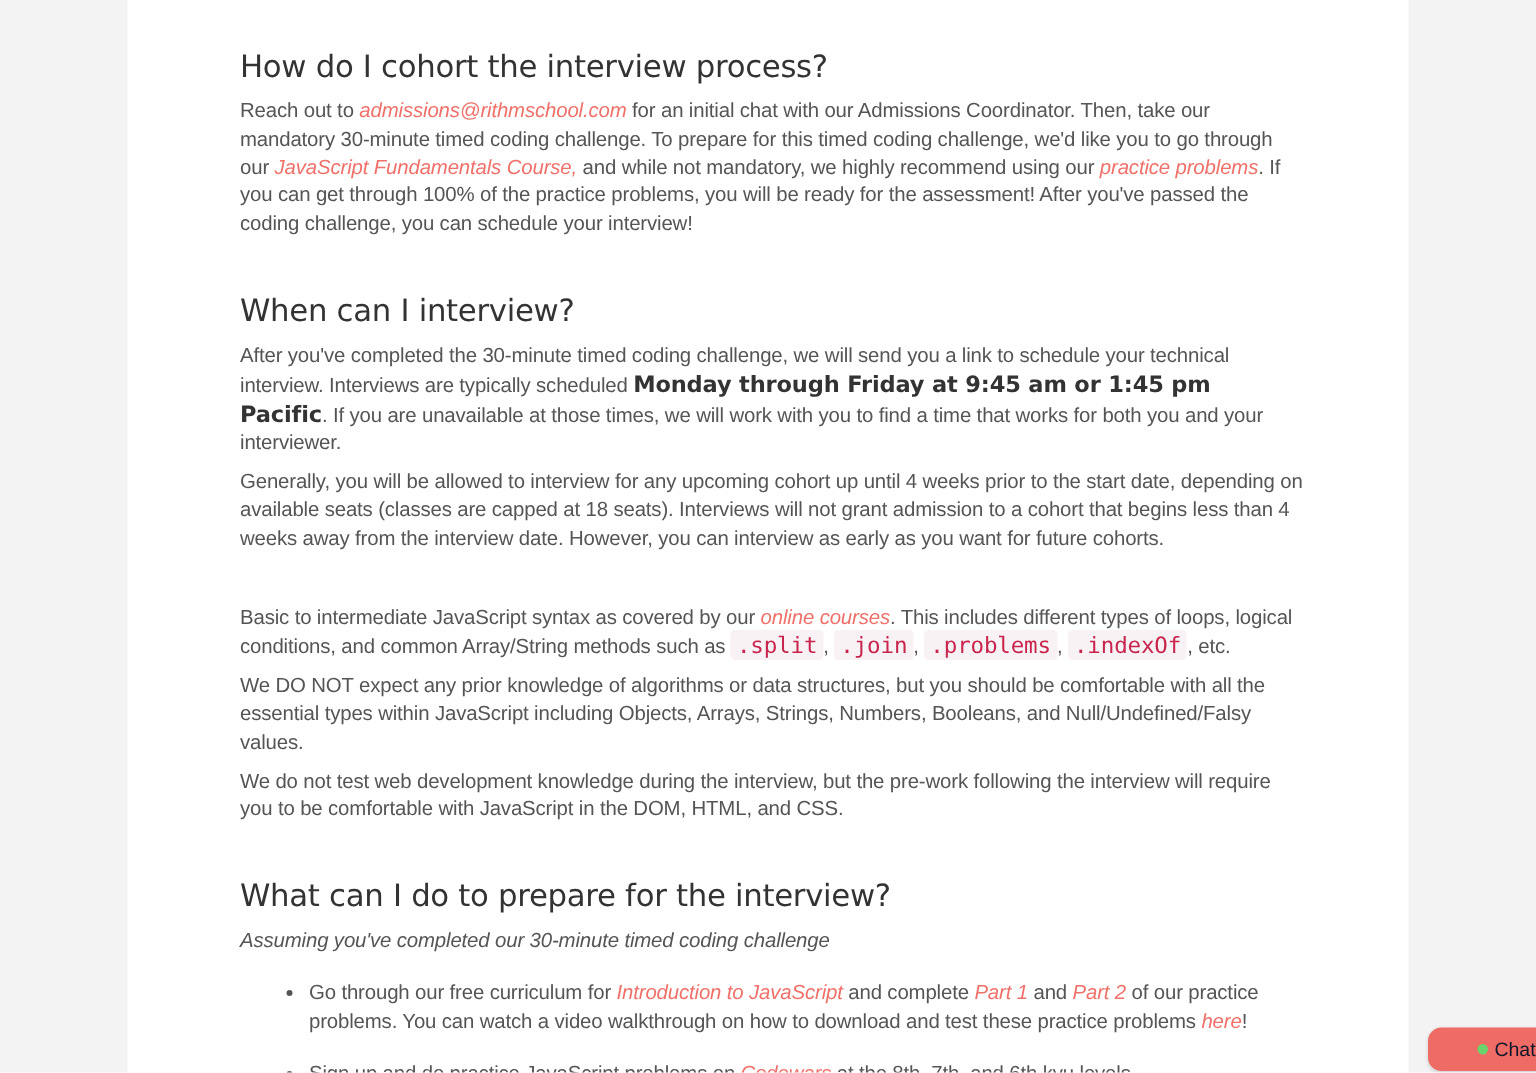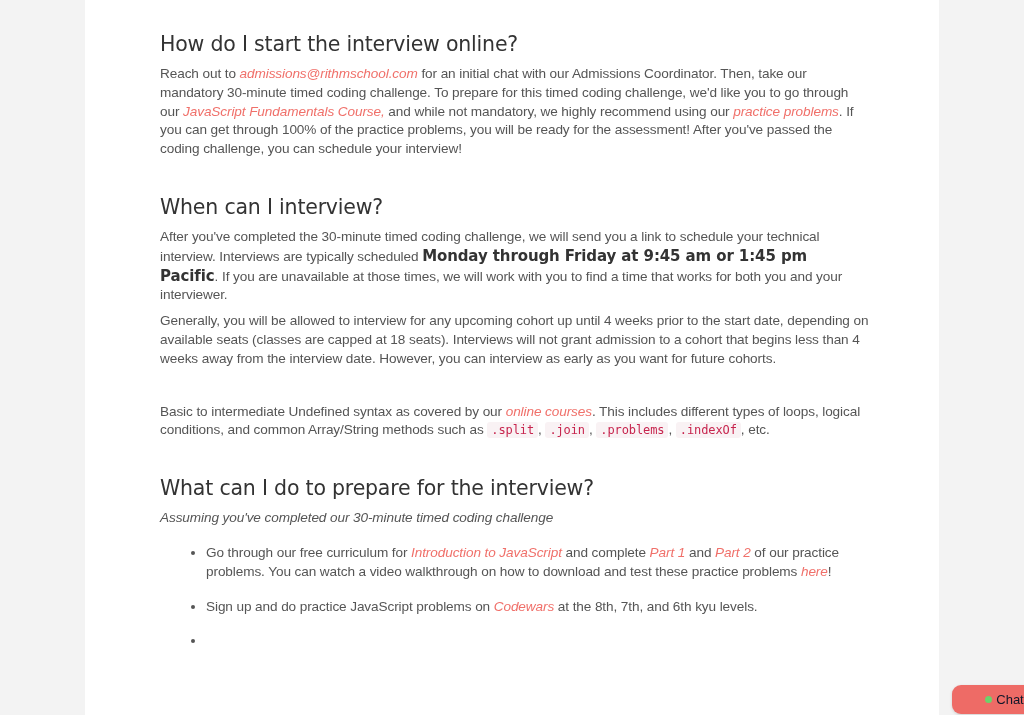--- a/index.html
+++ b/index.html
@@ -23,53 +23,55 @@
     margin: 0 0 7px 0; line-height: 28px; letter-spacing: -0.2px;
     font-family: "DejaVu Sans", "Liberation Sans", sans-serif;
     font-weight: normal; transform-origin: left; 
   }
   .section { margin-bottom: 34px; }
   p { margin: 0 0 7px 0; }
   a { color: #f0706a; text-decoration: none; font-style: italic; }
   strong { color: #333; font-weight: bold; font-family: "DejaVu Sans", sans-serif; font-size: 15px; }
   code {
     font-family: "DejaVu Sans Mono", "Liberation Mono", monospace;
-    font-size: 12px; color: #c7254e; background: #f9f2f4;
+    font-size: 15px; color: #c7254e; background: #f9f2f4;
     padding: 1px 4px; border-radius: 3px;
   }
   em { }
   ul { margin: 4px 0 0 0; padding-left: 30px; }
   li { margin: 16px; }
   .chat-btn {
     position: absolute; left: 952px; top: 685px; width: 57px; height: 29px;
     background: #ee6b66; border-radius: 9px; color: #0f172a;
     font-size: 13px; display: flex; align-items: center; justify-content: center;
     gap: 4px; box-shadow: 0 1px 3px rgba(0,0,0,0.15); cursor: pointer; padding-left: 24px;
   }
   .chat-dot { width: 7px; height: 7px; background: #6bd36b; border-radius: 50%; display: inline-block; }
 </style>
 </head>
 <body>
 
 <div class="page">
   <div class="content">
 
     <div class="section">
-      <h2>How do I start the interview online?</h2>
+      <h2>How do I cohort the interview process?</h2>
       <p><span>Reach out to </span><a href="#">admissions@rithmschool.com</a><span> for an initial chat with our Admissions Coordinator. Then, take our mandatory 30-minute timed coding challenge. To prepare for this timed coding challenge, we'd like you to go through our </span><a href="#">JavaScript Fundamentals Course,</a><span> and while not mandatory, we highly recommend using our </span><a href="#">practice problems</a><span>. If you can get through 100% of the practice problems, you will be ready for the assessment!  After you've passed the coding challenge, you can schedule your interview!</span></p>
     </div>
 
     <div class="section">
       <h2>When can I interview?</h2>
       <p><span>After you've completed the 30-minute timed coding challenge, we will send you a link to schedule your technical interview. Interviews are typically scheduled </span><strong>Monday through Friday at 9:45 am or 1:45 pm Pacific</strong><span>. If you are unavailable at those times, we will work with you to find a time that works for both you and your interviewer.</span></p>
       <p>Generally, you will be allowed to interview for any upcoming cohort up until 4 weeks prior to the start date, depending on available seats (classes are capped at 18 seats). Interviews will not grant admission to a cohort that begins less than 4 weeks away from the interview date. However, you can interview as early as you want for future cohorts.</p>
     </div>
 
     <div class="section">
-      <p><span>Basic to intermediate Undefined syntax as covered by our </span><a href="#">online courses</a><span>. This includes different types of loops, logical conditions, and common Array/String methods such as </span><code>.split</code><span>, </span><code>.join</code><span>, </span><code>.problems</code><span>, </span><code>.indexOf</code><span>, etc.</span></p>
+      <p><span>Basic to intermediate JavaScript syntax as covered by our </span><a href="#">online courses</a><span>. This includes different types of loops, logical conditions, and common Array/String methods such as </span><code>.split</code><span>, </span><code>.join</code><span>, </span><code>.problems</code><span>, </span><code>.indexOf</code><span>, etc.</span></p>
+      <p>We DO NOT expect any prior knowledge of algorithms or data structures, but you should be comfortable with all the essential types within JavaScript including Objects, Arrays, Strings, Numbers, Booleans, and Null/Undefined/Falsy values.</p>
+      <p>We do not test web development knowledge during the interview, but the pre-work following the interview will require you to be comfortable with JavaScript in the DOM, HTML, and CSS.</p>
     </div>
 
     <div class="section">
       <h2>What can I do to prepare for the interview?</h2>
       <p><em>Assuming you've completed our 30-minute timed coding challenge</em></p>
       <ul>
         <li><span>Go through our free curriculum for </span><a href="#">Introduction to JavaScript</a><span> and complete </span><a href="#">Part 1</a><span> and </span><a href="#">Part 2</a><span> of our practice problems. You can watch a video walkthrough on how to download and test these practice problems </span><a href="#">here</a><span>!</span></li>
         <li><span>Sign up and do practice JavaScript problems on </span><a href="#">Codewars</a><span> at the 8th, 7th, and 6th kyu levels.</span></li>
         <li></li>
       </ul>

